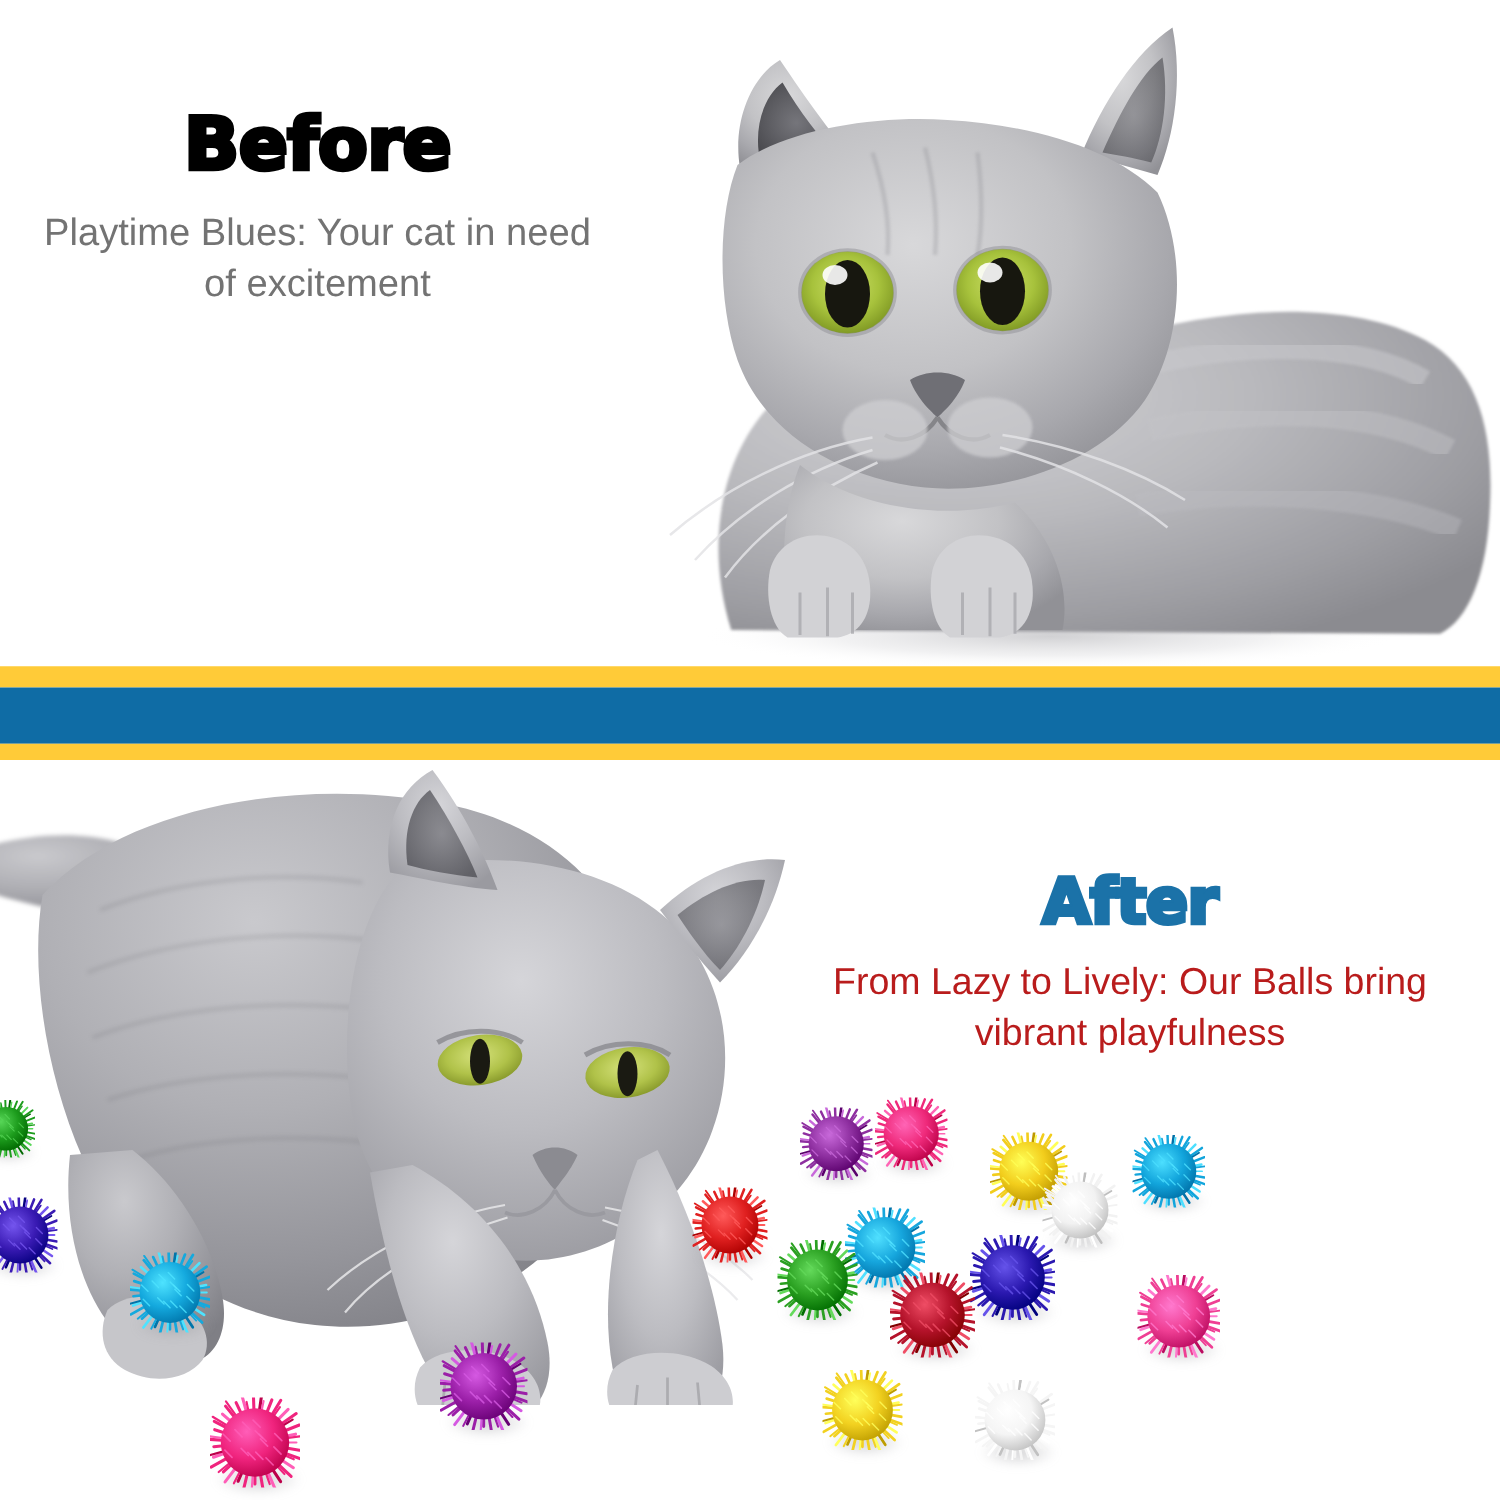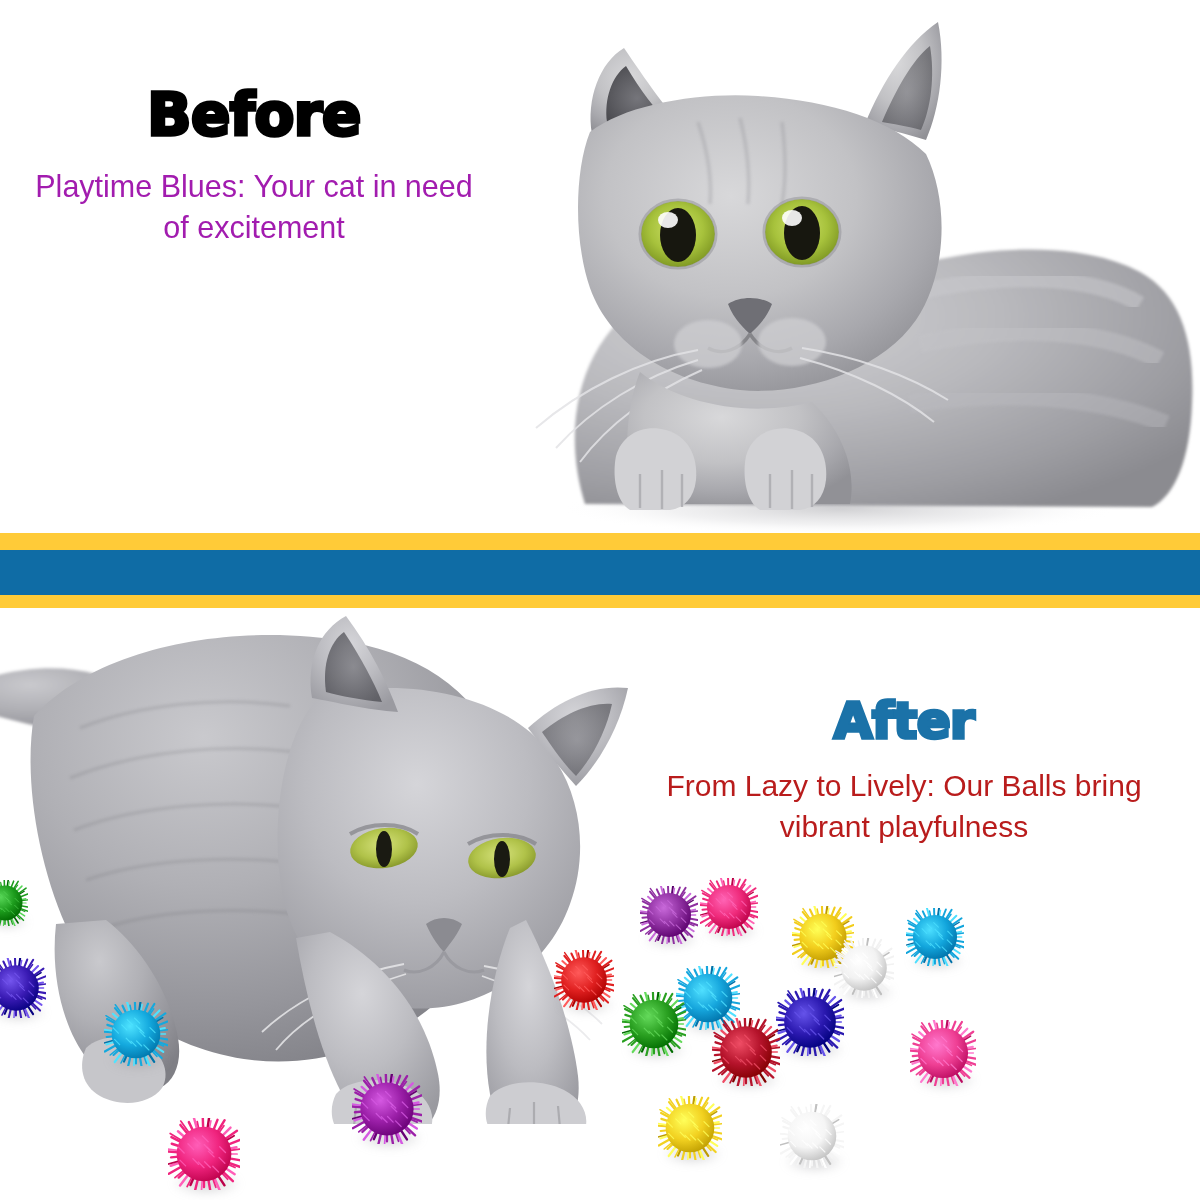--- a/index.html
+++ b/index.html
@@ -232,21 +232,21 @@
           <path d="M222 466 L 222 505"></path>
         <path d="M242 470 L 242 503"></path>
         <path d="M330 470 L 330 504"></path>
           <path d="M352 466 L 352 505"></path>
         <path d="M372 470 L 372 503"></path>
       </g>
     </svg>
 
     <div class="textblock" id="before-text">
       <p class="label" id="label-before" style="color: rgb(0, 0, 0);">Before</p>
-      <p class="caption" style="color: #a21caf;">Playtime Blues: Your cat in need of excitement</p>
+      <p class="caption" style="color: #737373;">Playtime Blues: Your cat in need of excitement</p>
     </div>
   </div>
 
   <div id="divider">
     <div class="band-top" style="background: rgb(255, 203, 56);"></div>
     <div class="band-mid" style="background: rgb(15, 108, 165);"></div>
     <div class="band-bot" style="background: rgb(255, 203, 56);"></div>
   </div>
 
   <div class="panel" id="panel-after">

